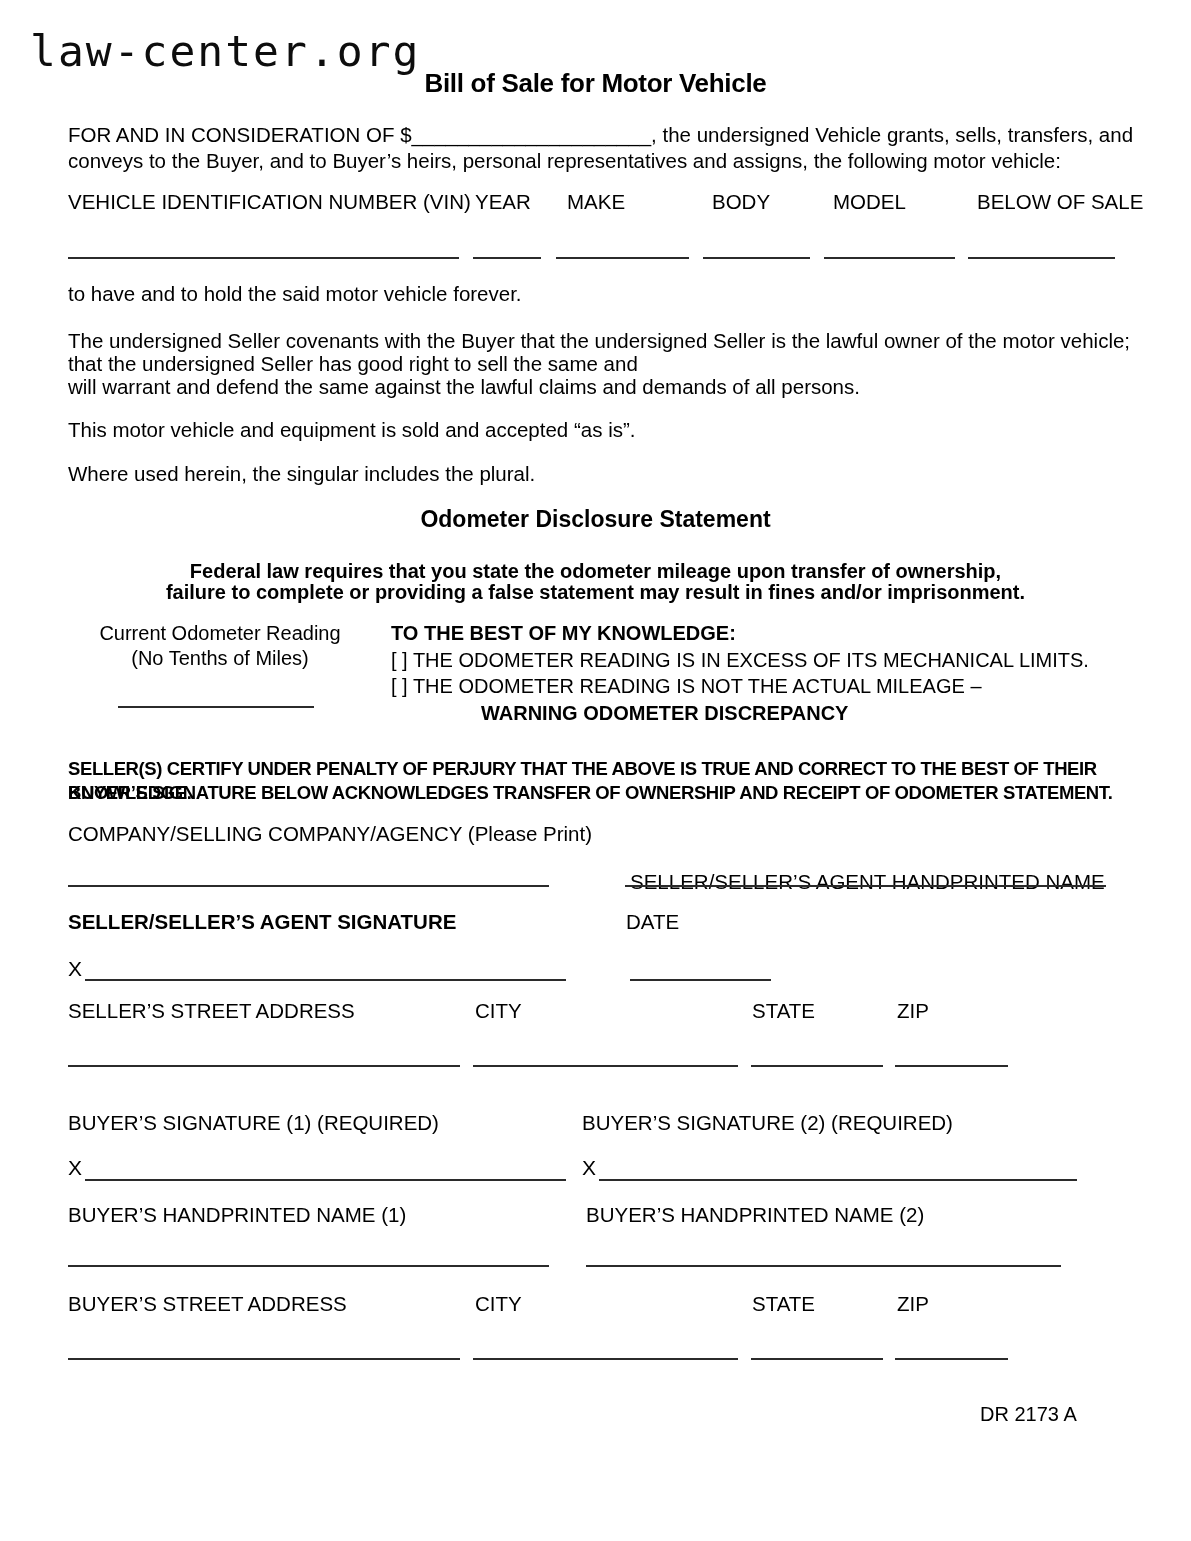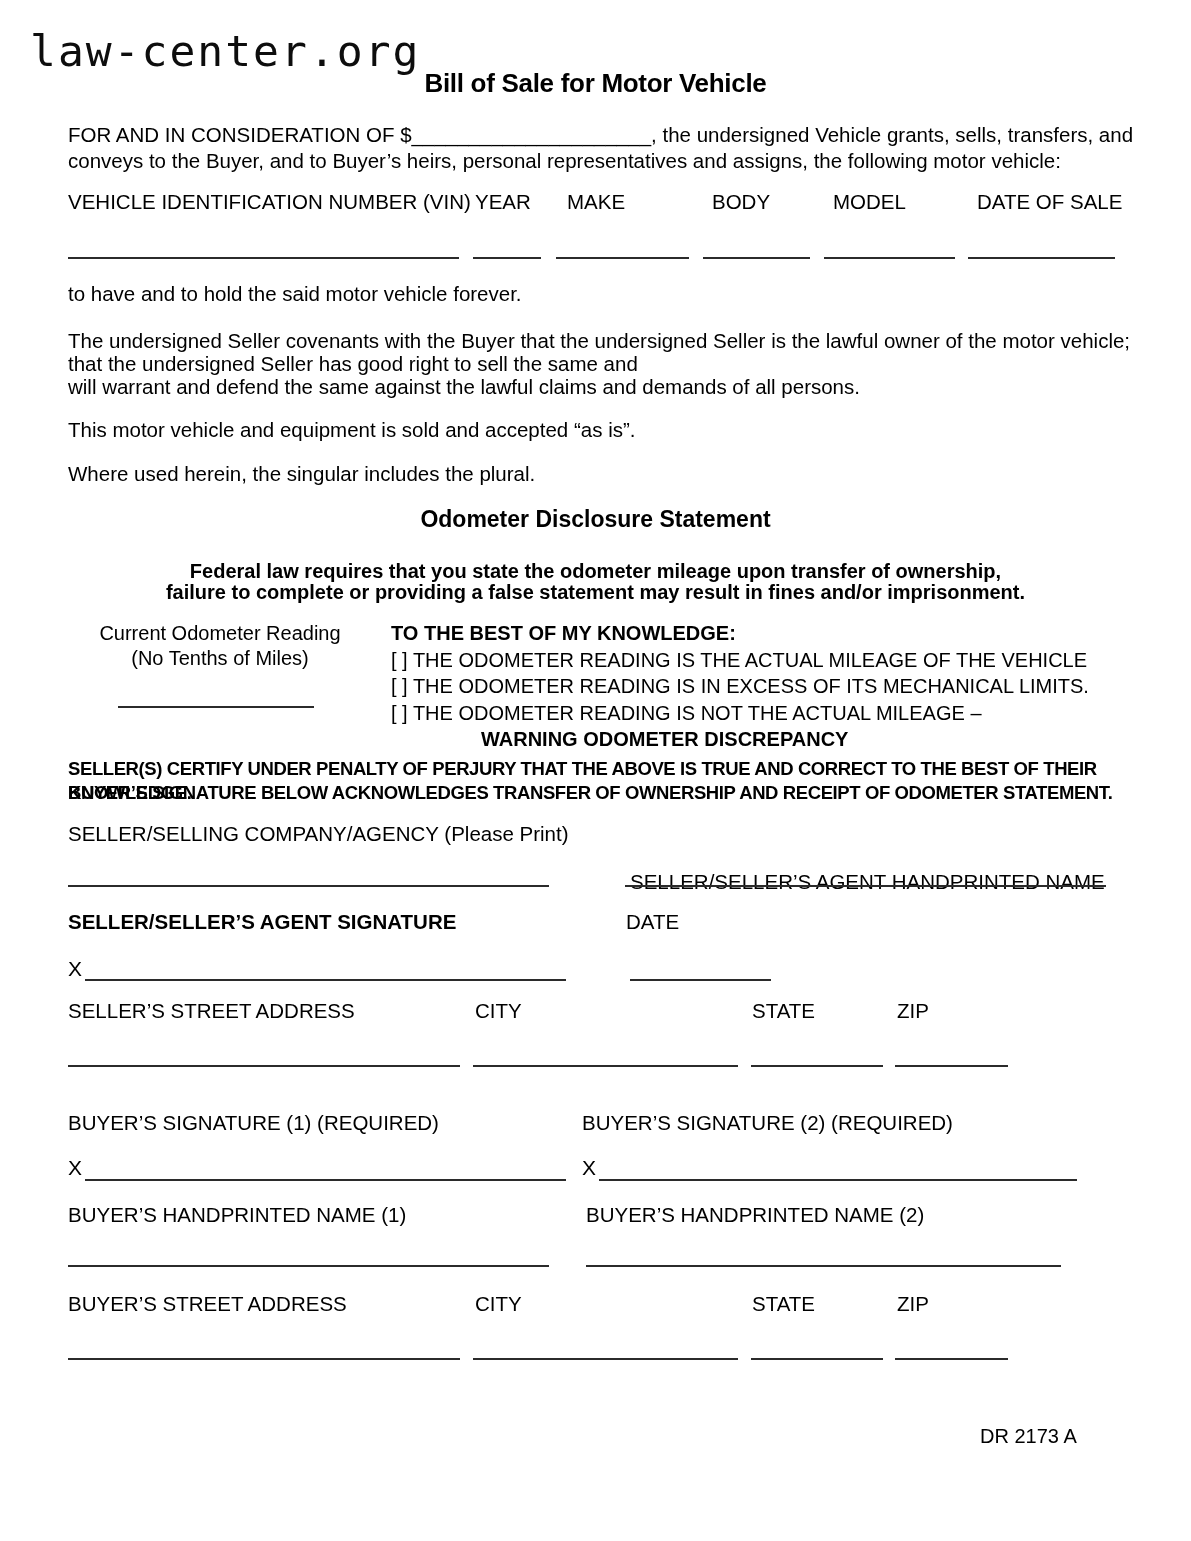--- a/index.html
+++ b/index.html
@@ -135,21 +135,21 @@
   <div class="abs body-text" style="left:68px; top:122px;">
     <span>FOR AND IN CONSIDERATION OF $</span><span class="underscore-blank">_____________________</span><span>, the undersigned Vehicle grants, sells, transfers, and</span>
   </div>
   <div class="abs body-text" style="left:68px; top:148px;">conveys to the Buyer, and to Buyer’s heirs, personal representatives and assigns, the following motor vehicle:</div>
 
   <div class="abs fieldlabel" style="left:68px; top:190px;">VEHICLE IDENTIFICATION NUMBER (VIN)</div>
   <div class="abs fieldlabel" style="left:475px; top:190px;">YEAR</div>
   <div class="abs fieldlabel" style="left:567px; top:190px;">MAKE</div>
   <div class="abs fieldlabel" style="left:712px; top:190px;">BODY</div>
   <div class="abs fieldlabel" style="left:833px; top:190px;">MODEL</div>
-  <div class="abs fieldlabel" style="left:977px; top:190px;">DATE OF SALE</div>
+  <div class="abs fieldlabel" style="left:977px; top:190px;">BELOW OF SALE</div>
 
   <div class="abs rule" style="left:68px; top:257px; width:391px;"></div>
   <div class="abs rule" style="left:473px; top:257px; width:68px;"></div>
   <div class="abs rule" style="left:556px; top:257px; width:133px;"></div>
   <div class="abs rule" style="left:703px; top:257px; width:107px;"></div>
   <div class="abs rule" style="left:824px; top:257px; width:131px;"></div>
   <div class="abs rule" style="left:968px; top:257px; width:147px;"></div>
 
   <div class="abs body-text" style="left:68px; top:281px;">to have and to hold the said motor vehicle forever.</div>
   <div class="abs body-text" style="left:68px; top:328px;">The undersigned Seller covenants with the Buyer that the undersigned Seller is the lawful owner of the motor vehicle;</div>
@@ -161,39 +161,35 @@
   <div class="abs section-head" style="top:506px;">Odometer Disclosure Statement</div>
   <div class="abs fed-note" style="top:558px;">Federal law requires that you state the odometer mileage upon transfer of ownership,</div>
   <div class="abs fed-note" style="top:579px;">failure to complete or providing a false statement may result in fines and/or imprisonment.</div>
 
   <div class="abs odo-label" style="top:620px;">Current Odometer Reading</div>
   <div class="abs odo-label" style="top:645px;">(No Tenths of Miles)</div>
   <div class="abs rule" style="left:118px; top:706px; width:196px;"></div>
 
   <div class="abs knowledge-block" style="top:620px;">
     <div class="hd">TO THE BEST OF MY KNOWLEDGE:</div>
-    <div>
-      <span class="cb">[  ]</span>
-      <span>THE ODOMETER READING IS THE ACTUAL MILEAGE OF THE VEHICLE</span>
-    </div>
     <div>
       <span class="cb">[  ]</span>
       <span>THE ODOMETER READING IS IN EXCESS OF ITS MECHANICAL LIMITS.</span>
     </div>
     <div>
       <span class="cb">[  ]</span>
       <span>THE ODOMETER READING IS NOT THE ACTUAL MILEAGE –</span>
     </div>
     <span class="warn">WARNING ODOMETER DISCREPANCY</span>
   </div>
 
   <div class="abs cert-text" style="top:757px;">SELLER(S) CERTIFY UNDER PENALTY OF PERJURY THAT THE ABOVE IS TRUE AND CORRECT TO THE BEST OF THEIR KNOWLEDGE.</div>
   <div class="abs cert-text" style="top:781px;">BUYER’S SIGNATURE BELOW ACKNOWLEDGES TRANSFER OF OWNERSHIP AND RECEIPT OF ODOMETER STATEMENT.</div>
 
-  <div class="abs fieldlabel" style="left:68px; top:822px;">SELLER/SELLING COMPANY/AGENCY (Please Print)</div>
+  <div class="abs fieldlabel" style="left:68px; top:822px;">COMPANY/SELLING COMPANY/AGENCY (Please Print)</div>
   <div class="abs fieldlabel" style="left:630px; top:822px;margin-top:48px;">SELLER/SELLER’S AGENT HANDPRINTED NAME</div>
   <div class="abs rule" style="left:68px; top:885px; width:481px;"></div>
   <div class="abs rule" style="left:625px; top:885px; width:481px;"></div>
 
   <div class="abs fieldlabel" style="left:68px; top:910px;font-weight:bold;">SELLER/SELLER’S AGENT SIGNATURE</div>
   <div class="abs fieldlabel" style="left:626px; top:910px;">DATE</div>
   <div class="abs xmark" style="left:68px; top:957px;">X</div>
   <div class="abs rule" style="left:85px; top:979px; width:481px;"></div>
   <div class="abs rule" style="left:630px; top:979px; width:141px;"></div>
 
@@ -220,15 +216,15 @@
 
   <div class="abs fieldlabel" style="left:68px; top:1292px;">BUYER’S STREET ADDRESS</div>
   <div class="abs fieldlabel" style="left:475px; top:1292px;">CITY</div>
   <div class="abs fieldlabel" style="left:752px; top:1292px;">STATE</div>
   <div class="abs fieldlabel" style="left:897px; top:1292px;">ZIP</div>
   <div class="abs rule" style="left:68px; top:1358px; width:392px;"></div>
   <div class="abs rule" style="left:473px; top:1358px; width:265px;"></div>
   <div class="abs rule" style="left:751px; top:1358px; width:132px;"></div>
   <div class="abs rule" style="left:895px; top:1358px; width:113px;"></div>
 
-  <div class="abs footer-code" style="left:980px; top:1403px;margin-top:22px;">DR 2173 A</div>
+  <div class="abs footer-code" style="left:980px; top:1403px;">DR 2173 A</div>
 
 </div>
 
 </body></html>

